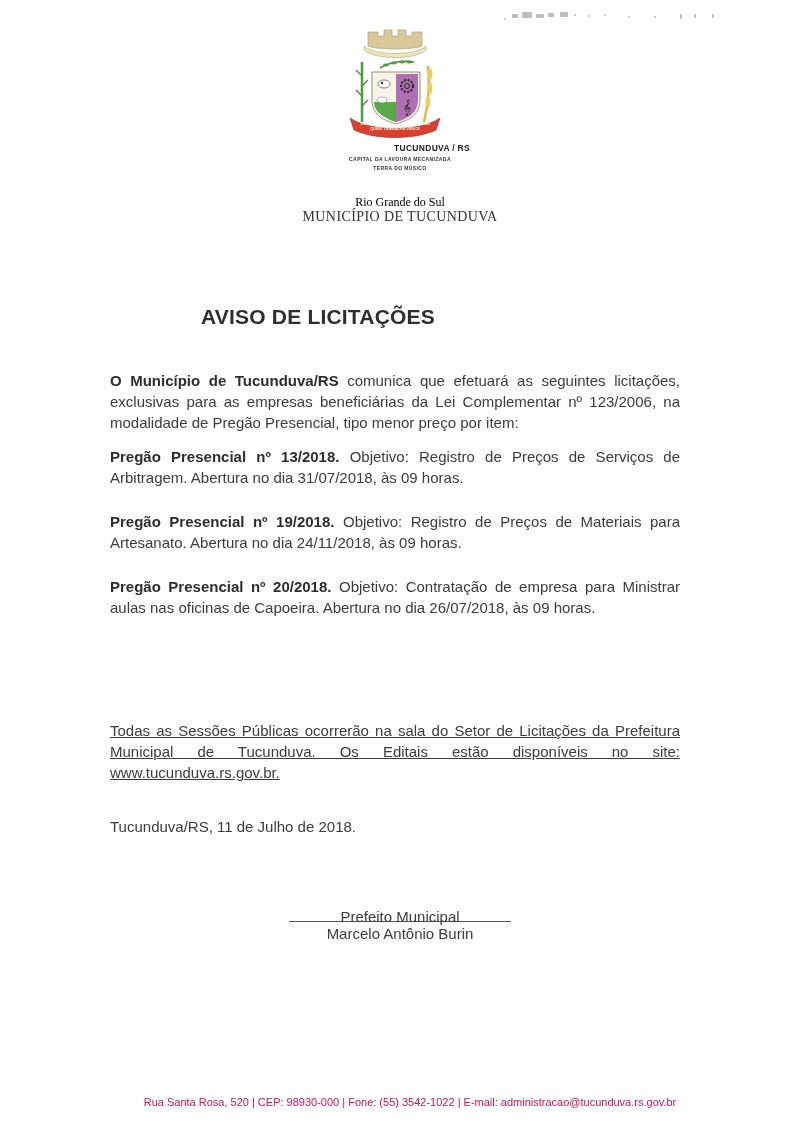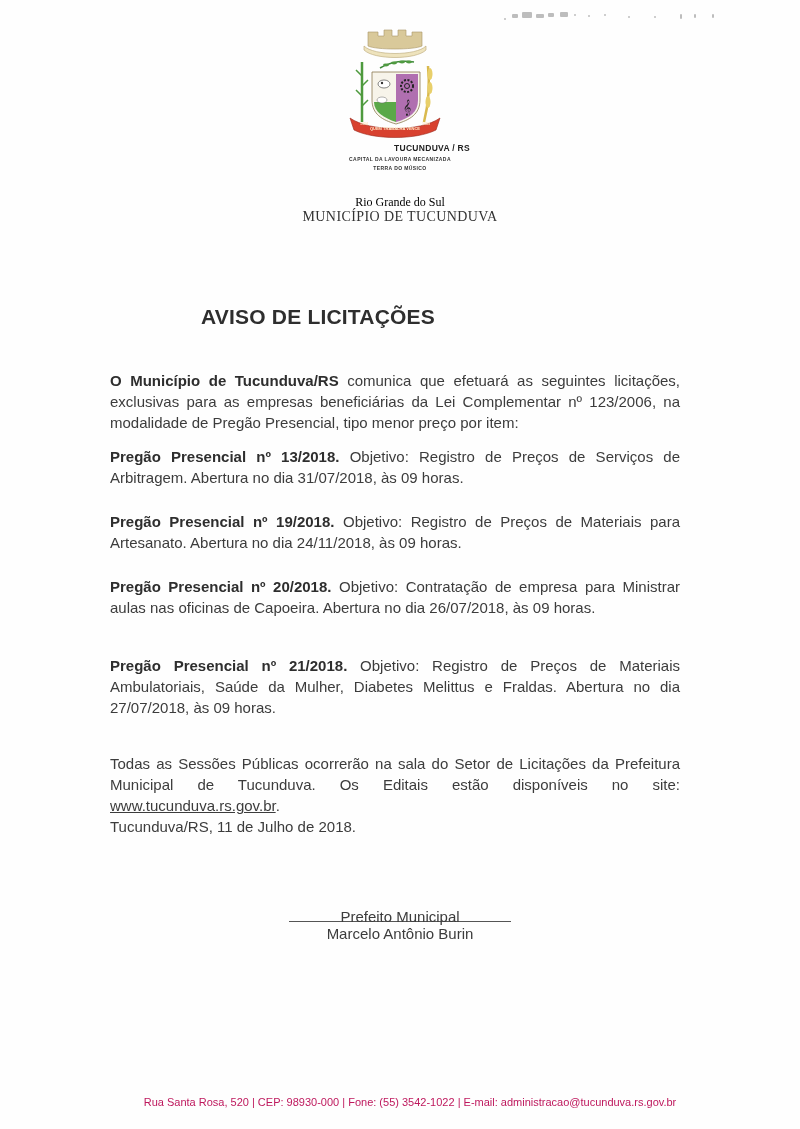--- a/index.html
+++ b/index.html
@@ -113,21 +113,21 @@
     text-align: justify;
     color: #3c3c3c;
     margin: 0;
   }
   .body-text b { color: #2e2e2e; }
   .p-intro { top: 370px; }
   .p-item1 { top: 446px; }
   .p-item2 { top: 511px; }
   .p-item3 { top: 576px; }
   .p-item4 { top: 655px; }
-  .p-sessions { top: 753px; }
+  .p-sessions { top: 720px; text-decoration: underline; }
   .p-date { top: 816px; }
   .link {
     color: #3c3c3c;
     text-decoration: underline;
   }
   
   .sig-line {
     position: absolute;
     left: 289px;
     top: 921px;
@@ -226,21 +226,20 @@
   <h1 class="doc-title" style="margin:0">AVISO DE LICITAÇÕES</h1>
 
   <p class="body-text p-intro"><b>O Município de Tucunduva/RS</b><span> comunica que efetuará as seguintes licitações, exclusivas para as empresas beneficiárias da Lei Complementar nº 123/2006, na modalidade de Pregão Presencial, tipo menor preço por item:</span></p>
 
   <p class="body-text p-item1"><b>Pregão Presencial nº 13/2018.</b><span> Objetivo: Registro de Preços de Serviços de Arbitragem. Abertura no dia 31/07/2018, às 09 horas.</span></p>
 
   <p class="body-text p-item2"><b>Pregão Presencial nº 19/2018.</b><span> Objetivo: Registro de Preços de Materiais para Artesanato. Abertura no dia 24/11/2018, às 09 horas.</span></p>
 
   <p class="body-text p-item3"><b>Pregão Presencial nº 20/2018.</b><span> Objetivo: Contratação de empresa para Ministrar aulas nas oficinas de Capoeira. Abertura no dia 26/07/2018, às 09 horas.</span></p>
 
-  <p class="body-text p-item4"><b>Pregão Presencial nº 21/2018.</b><span> Objetivo: Registro de Preços de Materiais Ambulatoriais, Saúde da Mulher, Diabetes Melittus e Fraldas. Abertura no dia 27/07/2018, às 09 horas.</span></p>
 
   <p class="body-text p-sessions"><span>Todas as Sessões Públicas ocorrerão na sala do Setor de Licitações da Prefeitura Municipal de Tucunduva. Os Editais estão disponíveis no site: </span><a class="link">www.tucunduva.rs.gov.br</a><span>.</span></p>
 
   <p class="body-text p-date">Tucunduva/RS, 11 de Julho de 2018.</p>
 
   <div class="sig-line"></div>
   <div class="sig-name">Marcelo Antônio Burin</div>
   <div class="sig-role">Prefeito Municipal</div>
 
   <div class="footer">Rua Santa Rosa, 520 | CEP: 98930-000 | Fone: (55) 3542-1022  | E-mail: administracao@tucunduva.rs.gov.br</div>

